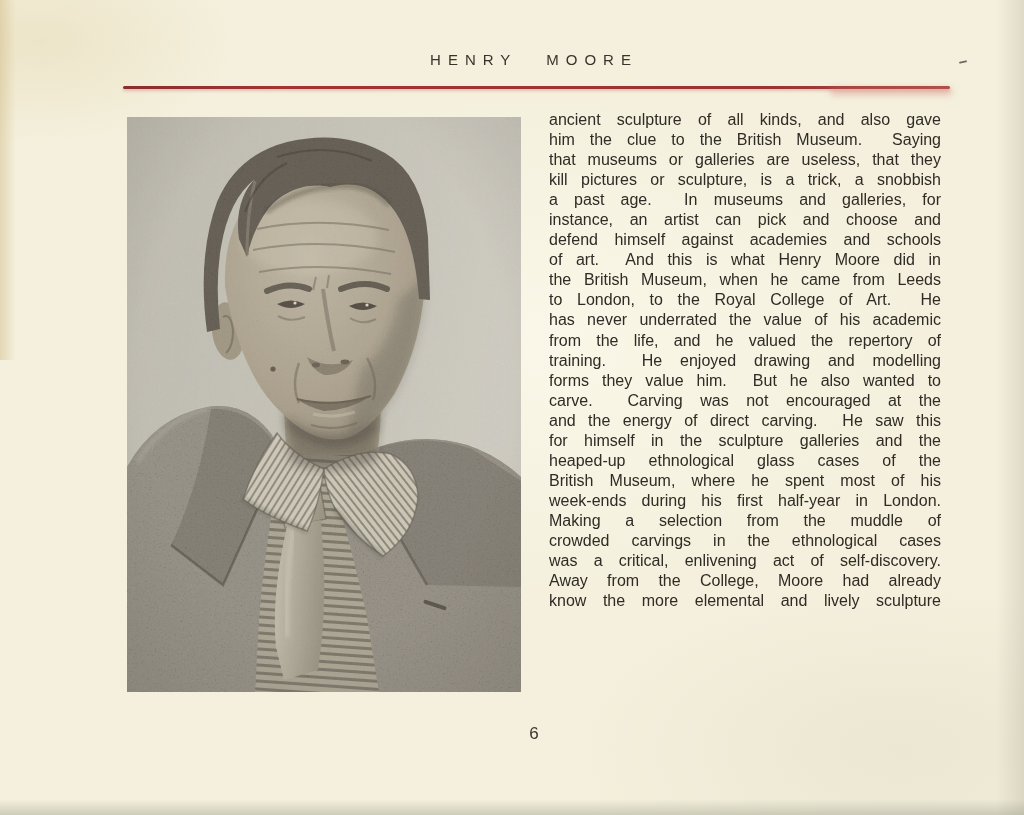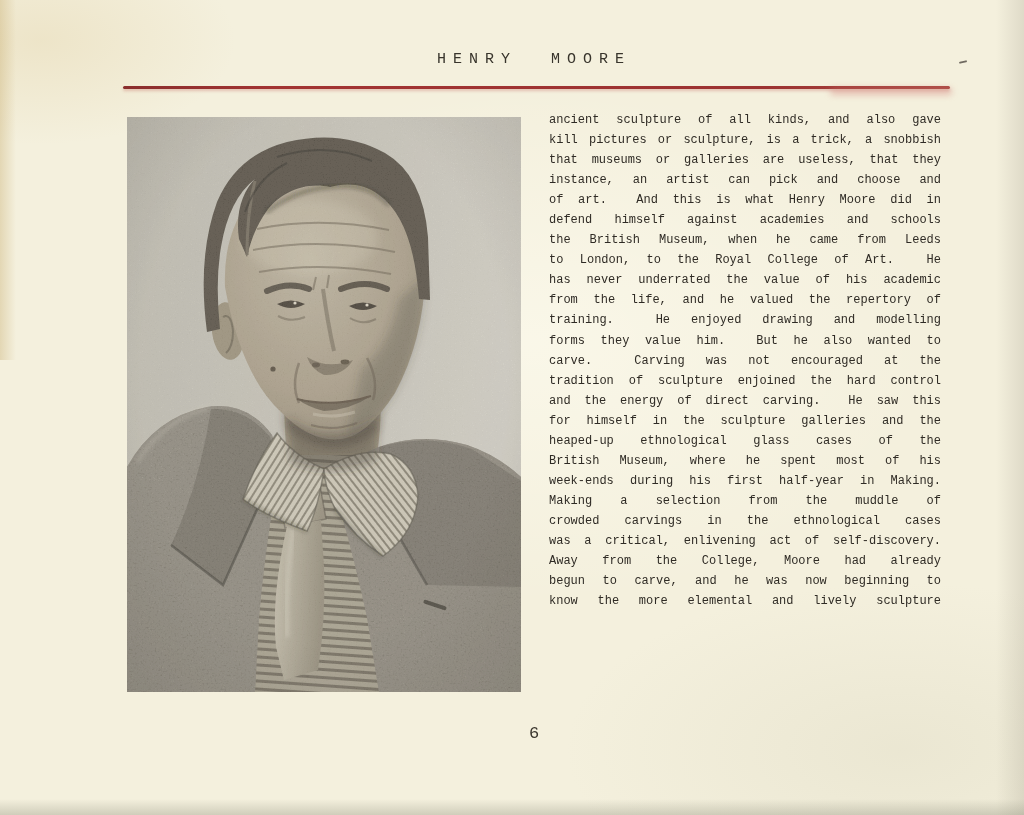--- a/index.html
+++ b/index.html
@@ -3,21 +3,21 @@
 <meta charset="utf-8">
 <style>
   :root{
     --paper:#f4f0dd; --ink:#2f2b25; --rule-red:#9c3331; --photo-bg:#cbc8be;
   }
   *{box-sizing:border-box;}
   html,body{margin:0;padding:0;}
   body{width:1024px;height:815px;overflow:hidden;background:var(--paper);}
   .page{
     position:relative;width:1024px;height:815px;overflow:hidden;
-    font-family:Liberation Mono, monospace;color:var(--ink);
+    font-family:Liberation Sans, sans-serif;color:var(--ink);
     background:
       radial-gradient(300px 160px at 4% 5%, rgba(210,182,118,0.20), transparent 65%),
       radial-gradient(560px 360px at 52% 42%, rgba(255,253,242,0.55), transparent 72%),
       radial-gradient(480px 240px at 88% 92%, rgba(202,198,172,0.22), transparent 70%),
       linear-gradient(var(--paper), var(--paper));
     padding-left: 18px;
   }
   .running-head{
     position:absolute;left:127px;width:814px;top:51px;text-align:center;
     font-size:15px;letter-spacing:7px;word-spacing:18px;color:#38342c;
@@ -28,21 +28,21 @@
     box-shadow:0 2px 3px rgba(195,96,90,0.35);
   }
   .rule-bleed{
     position:absolute;left:830px;top:88px;width:122px;height:7px;border-radius:4px;
     background:rgba(208,115,110,0.40);filter:blur(3px);
   }
   .portrait{position:absolute;left:127px;top:117px;width:394px;height:575px;margin:0;background:var(--photo-bg);}
   .portrait svg{display:block;width:100%;height:100%;}
   .text-col{
     position:absolute;left:549px;top:110px;width:392px;
-    font-size:12px;line-height:20.05px;color:var(--ink);
+    font-size:16px;line-height:20.05px;color:var(--ink);
   }
   .text-line{text-align:justify;text-align-last:justify;white-space:pre-wrap;}
   .folio{position:absolute;left:127px;width:814px;top:724px;text-align:center;font-size:17px;color:#3a362e;}
   .speck{position:absolute;background:#6f6a60;border-radius:1px;}
   #speck1{left:959px;top:61px;width:8px;height:2px;transform:rotate(-12deg);}
   .left-smudge{position:absolute;left:0;top:0;width:16px;height:360px;
     background:linear-gradient(to right, rgba(196,168,104,0.35), rgba(196,168,104,0));}
   .right-edge{position:absolute;right:0;top:0;width:28px;height:100%;
     background:linear-gradient(to right, rgba(168,162,145,0), rgba(168,162,145,0.28));}
   .bottom-edge{position:absolute;left:0;bottom:0;width:100%;height:16px;
@@ -192,43 +192,43 @@
 
         <rect x="0" y="0" width="394" height="575" fill="url(#vinG)"></rect>
         <rect x="0" y="0" width="394" height="575" filter="url(#grainD)" opacity="0.16"></rect>
         <rect x="0" y="0" width="394" height="575" filter="url(#grainL)" opacity="0.14"></rect>
       </g>
     </svg>
   </figure>
 
   <div class="text-col">
       <div class="text-line">ancient sculpture of all kinds, and also gave</div>
+      <div class="text-line">him the clue to the British Museum.  Saying</div>
+      <div class="text-line">that museums or galleries are useless, that they</div>
       <div class="text-line">kill pictures or sculpture, is a trick, a snobbish</div>
-      <div class="text-line">that museums or galleries are useless, that they</div>
+      <div class="text-line">a past age.  In museums and galleries, for</div>
       <div class="text-line">instance, an artist can pick and choose and</div>
+      <div class="text-line">defend himself against academies and schools</div>
       <div class="text-line">of art.  And this is what Henry Moore did in</div>
-      <div class="text-line">defend himself against academies and schools</div>
       <div class="text-line">the British Museum, when he came from Leeds</div>
       <div class="text-line">to London, to the Royal College of Art.  He</div>
       <div class="text-line">has never underrated the value of his academic</div>
       <div class="text-line">from the life, and he valued the repertory of</div>
       <div class="text-line">training.  He enjoyed drawing and modelling</div>
       <div class="text-line">forms they value him.  But he also wanted to</div>
       <div class="text-line">carve.  Carving was not encouraged at the</div>
-      <div class="text-line">tradition of sculpture enjoined the hard control</div>
       <div class="text-line">and the energy of direct carving.  He saw this</div>
       <div class="text-line">for himself in the sculpture galleries and the</div>
       <div class="text-line">heaped-up ethnological glass cases of the</div>
       <div class="text-line">British Museum, where he spent most of his</div>
-      <div class="text-line">week-ends during his first half-year in Making.</div>
+      <div class="text-line">week-ends during his first half-year in London.</div>
       <div class="text-line">Making a selection from the muddle of</div>
       <div class="text-line">crowded carvings in the ethnological cases</div>
       <div class="text-line">was a critical, enlivening act of self-discovery.</div>
       <div class="text-line">Away from the College, Moore had already</div>
-      <div class="text-line">begun to carve, and he was now beginning to</div>
       <div class="text-line">know the more elemental and lively sculpture</div>
     </div>
 
   <div class="folio">6</div>
 
   <div class="speck" id="speck1"></div>
   <div class="left-smudge"></div>
   <div class="right-edge"></div>
   <div class="bottom-edge"></div>
 </div>

